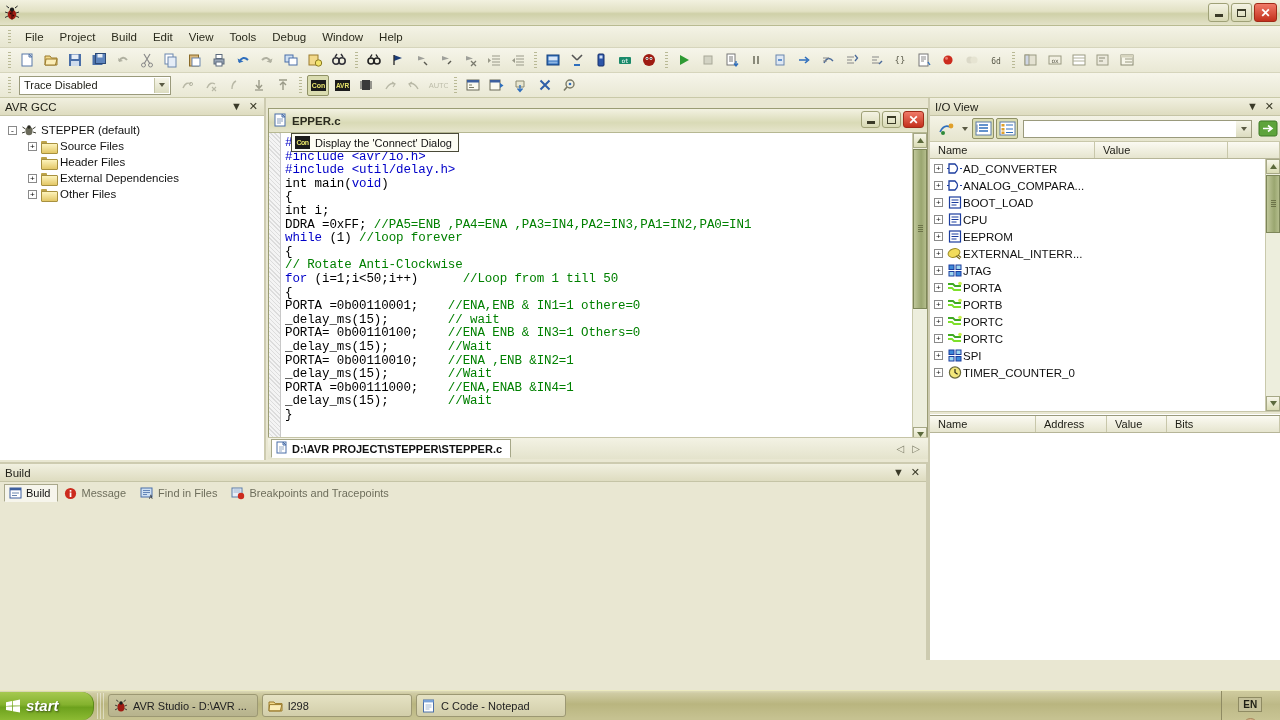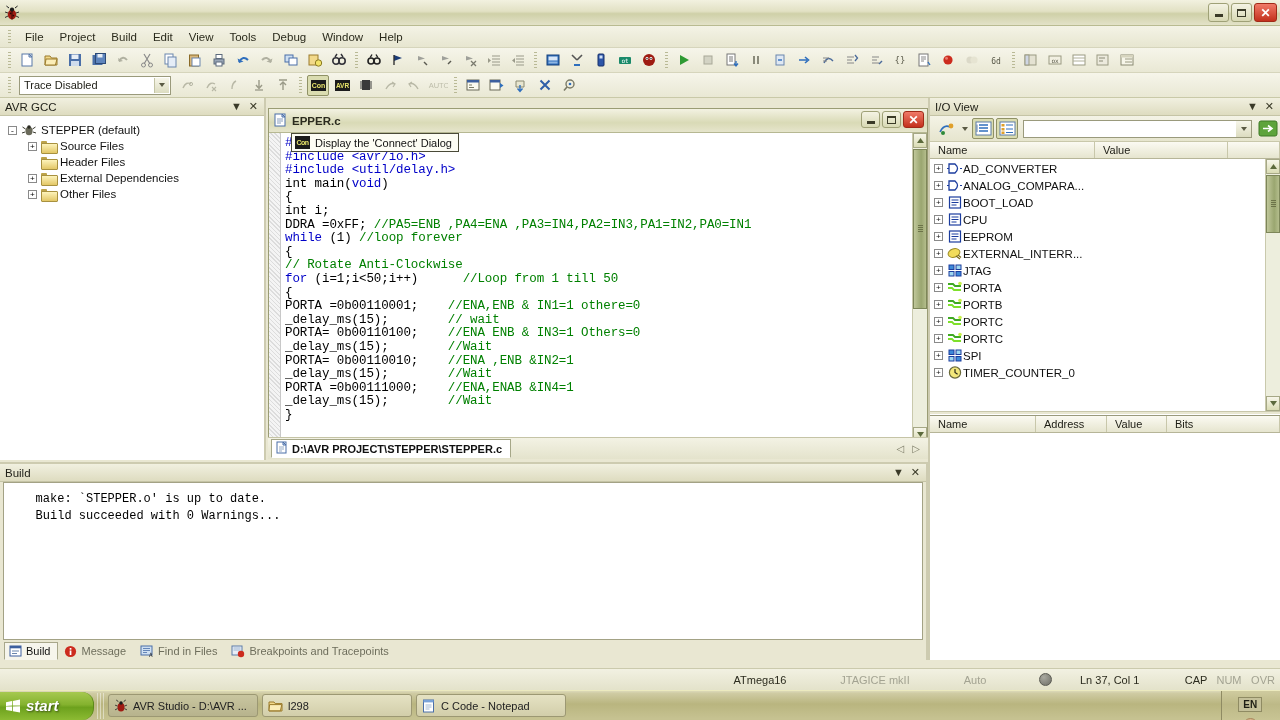--- a/index.html
+++ b/index.html
@@ -1085,22 +1085,20 @@
   </div>
 
   <div id="build-panel">
     <div class="panel-title">
       <span>Build</span>
       <span class="ctrls">
         <span>▼</span>
         <span>✕</span>
       </span>
     </div>
-    <div class="out">   make: `STEPPER.o' is up to date.
-   Build succeeded with 0 Warnings...</div>
     <div class="build-tabs">
       <div class="btab sel">
         <span class="bic">
           <svg width="13" height="12">
               <rect x="1" y="1" width="11" height="10" fill="#fff" stroke="#3d5f9e"></rect>
               <rect x="1" y="1" width="11" height="2.3" fill="#3d5f9e"></rect>
               <path d="M3 6h7 M3 8.5h5" stroke="#6a86ad"></path>
             </svg>
         </span>
         <span>Build</span>
@@ -1131,33 +1129,20 @@
               <rect x="1" y="1" width="10" height="9" fill="#e8eef7" stroke="#5c7ca8"></rect>
               <path d="M2.5 3h7 M2.5 5h7" stroke="#8aa6c8" stroke-width=".8"></path>
               <circle cx="10" cy="9" r="3.2" fill="#cc2b1e"></circle>
             </svg>
         </span>
         <span>Breakpoints and Tracepoints</span>
       </div>
     </div>
   </div>
 
-  <div id="statusbar">
-    <div class="seg" style="flex:1"></div>
-    <div class="seg" style="width:120px;justify-content:center">ATmega16</div>
-    <div class="seg dim" style="width:110px;justify-content:center">JTAGICE mkII</div>
-    <div class="seg dim" style="width:90px;justify-content:center">Auto</div>
-    <div class="seg" style="width:50px;justify-content:center">
-      <span style="width:13px;height:13px;border-radius:50%;background:radial-gradient(circle at 35% 30%,#a9a9a0,#6e6e66);border:1px solid #5a5a52;display:inline-block"></span>
-    </div>
-    <div class="seg" style="width:110px">Ln 37, Col 1</div>
-    <div class="seg" style="width:32px;justify-content:center">CAP</div>
-    <div class="seg dim" style="width:34px;justify-content:center">NUM</div>
-    <div class="seg dim" style="width:34px;justify-content:center">OVR</div>
-  </div>
 
   <div id="taskbar">
     <div class="start-btn">
       <span class="flag">
         <svg width="16" height="16" viewBox="0 0 16 16">
           <path d="M1 4.2 L7 3 L7 7.6 L1 7.9Z" fill="#fff"></path>
           <path d="M7.8 2.9 L15 1.6 L15 7.4 L7.8 7.6Z" fill="#fff"></path>
           <path d="M1 8.6 L7 8.5 L7 13 L1 11.9Z" fill="#fff"></path>
           <path d="M7.8 8.4 L15 8.3 L15 14.4 L7.8 13.2Z" fill="#fff"></path>
         </svg>

